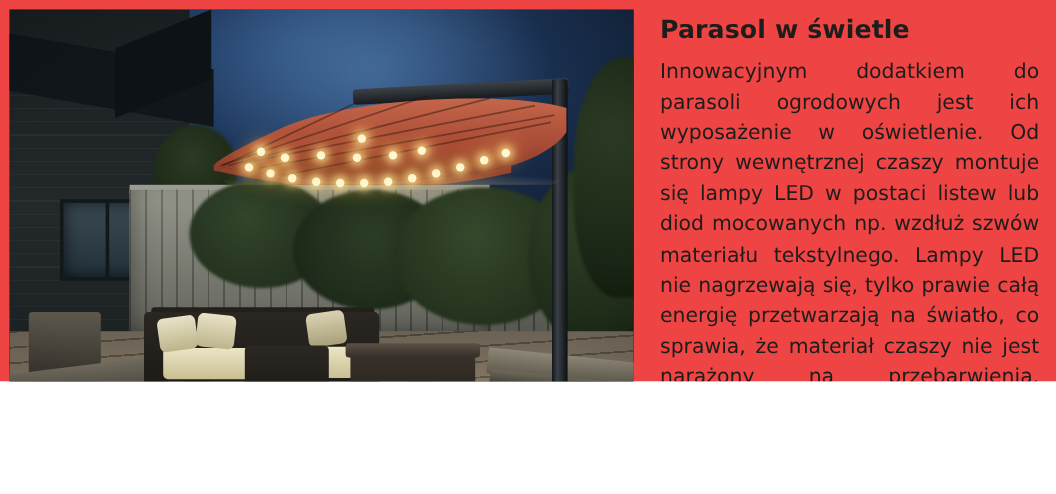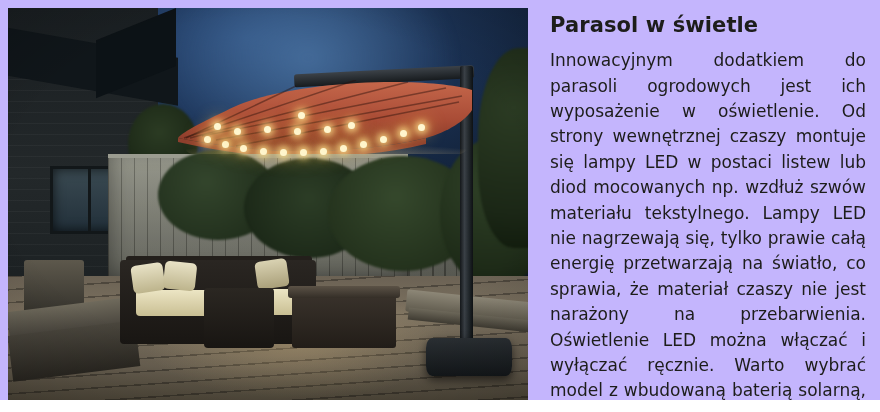--- a/index.html
+++ b/index.html
@@ -3,22 +3,22 @@
 <meta charset="utf-8">
 <style>
   html, body {
     margin: 0;
     padding: 0;
     background: #ffffff;
   }
   .page {
     position: relative;
     width: 880px;
-    height: 400px;
-    background: #c4b5fd;
+    height: 318px;
+    background: #ef4444;
     box-sizing: border-box;
     overflow: hidden;
     font-family: "DejaVu Sans", "Liberation Sans", sans-serif;
   }
   .content {
     position: absolute;
     left: 8px;
     top: 8px;
     width: 864px;
     height: 396px;

